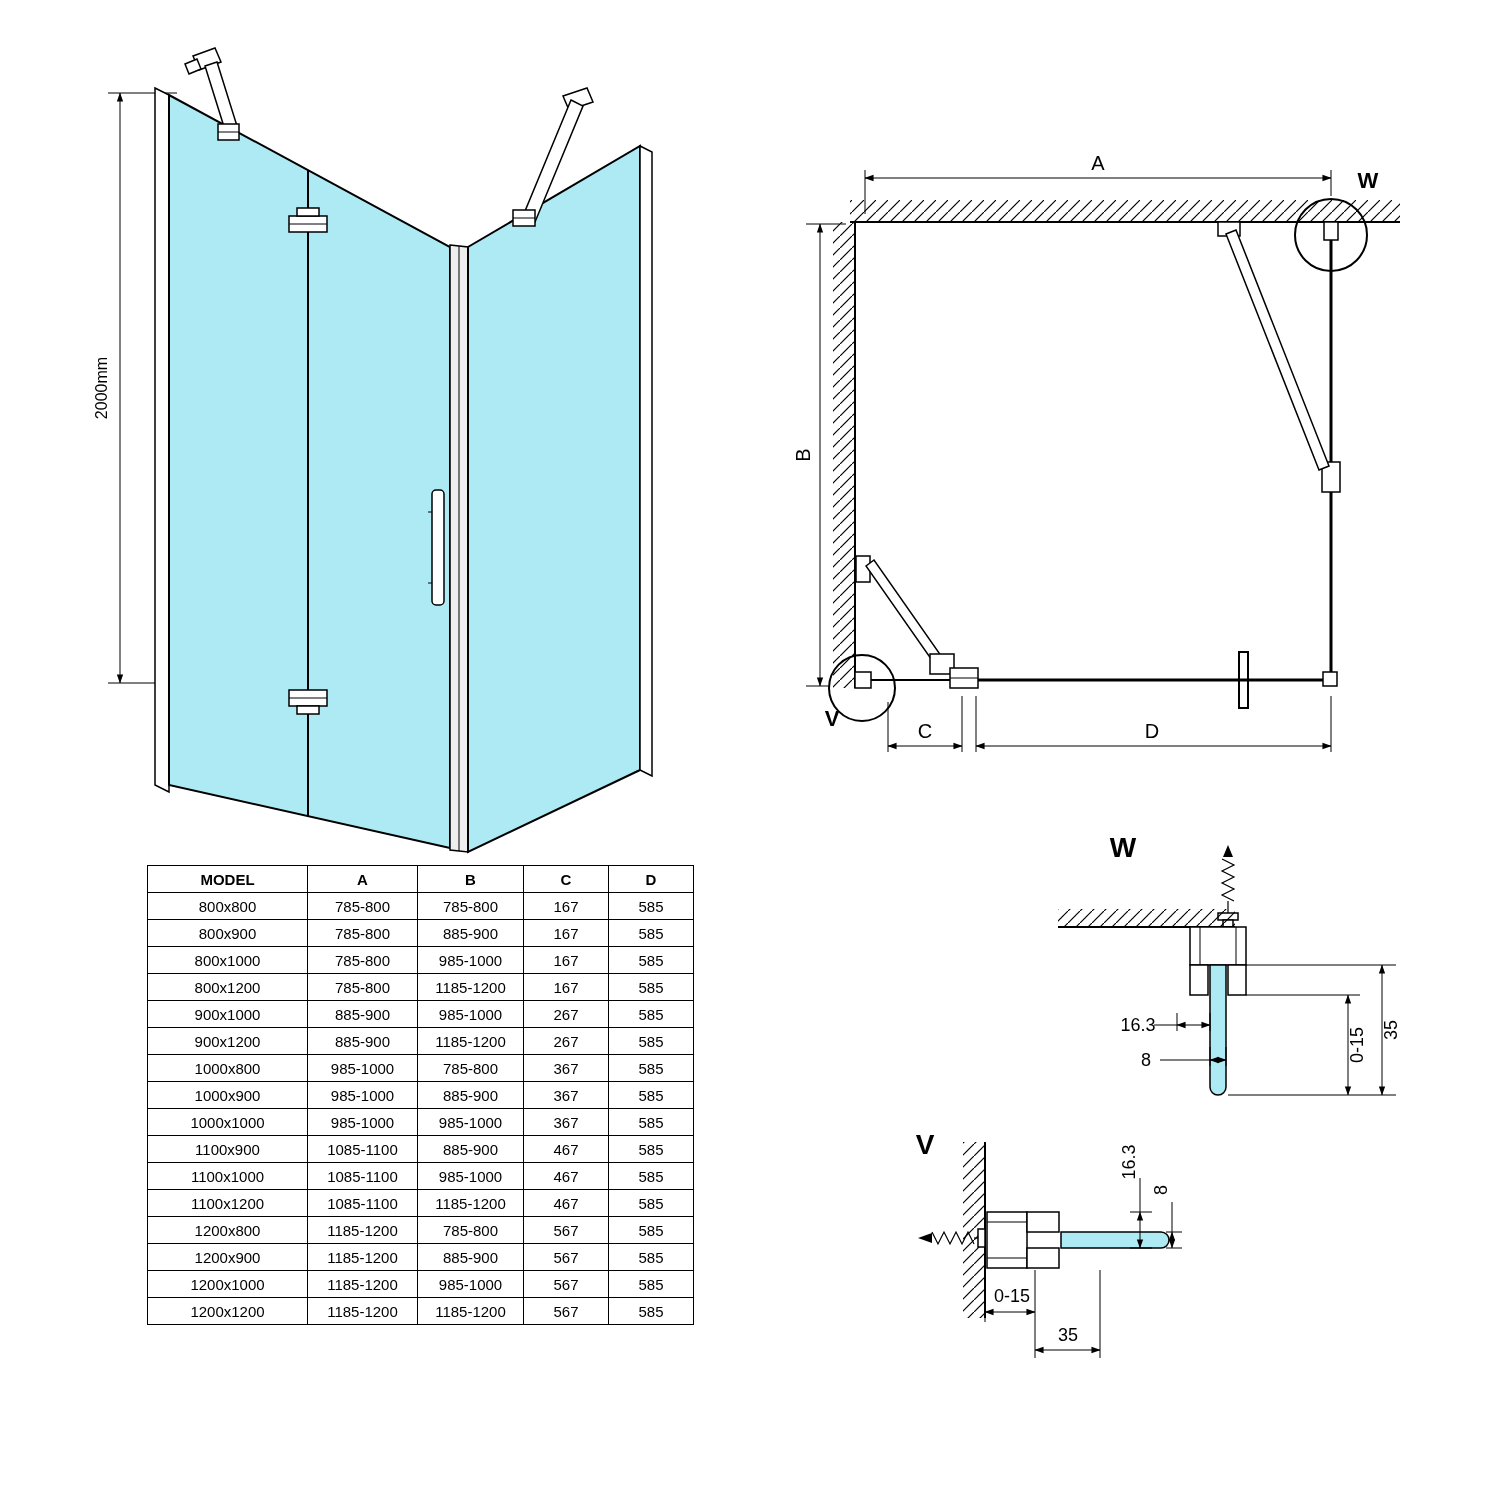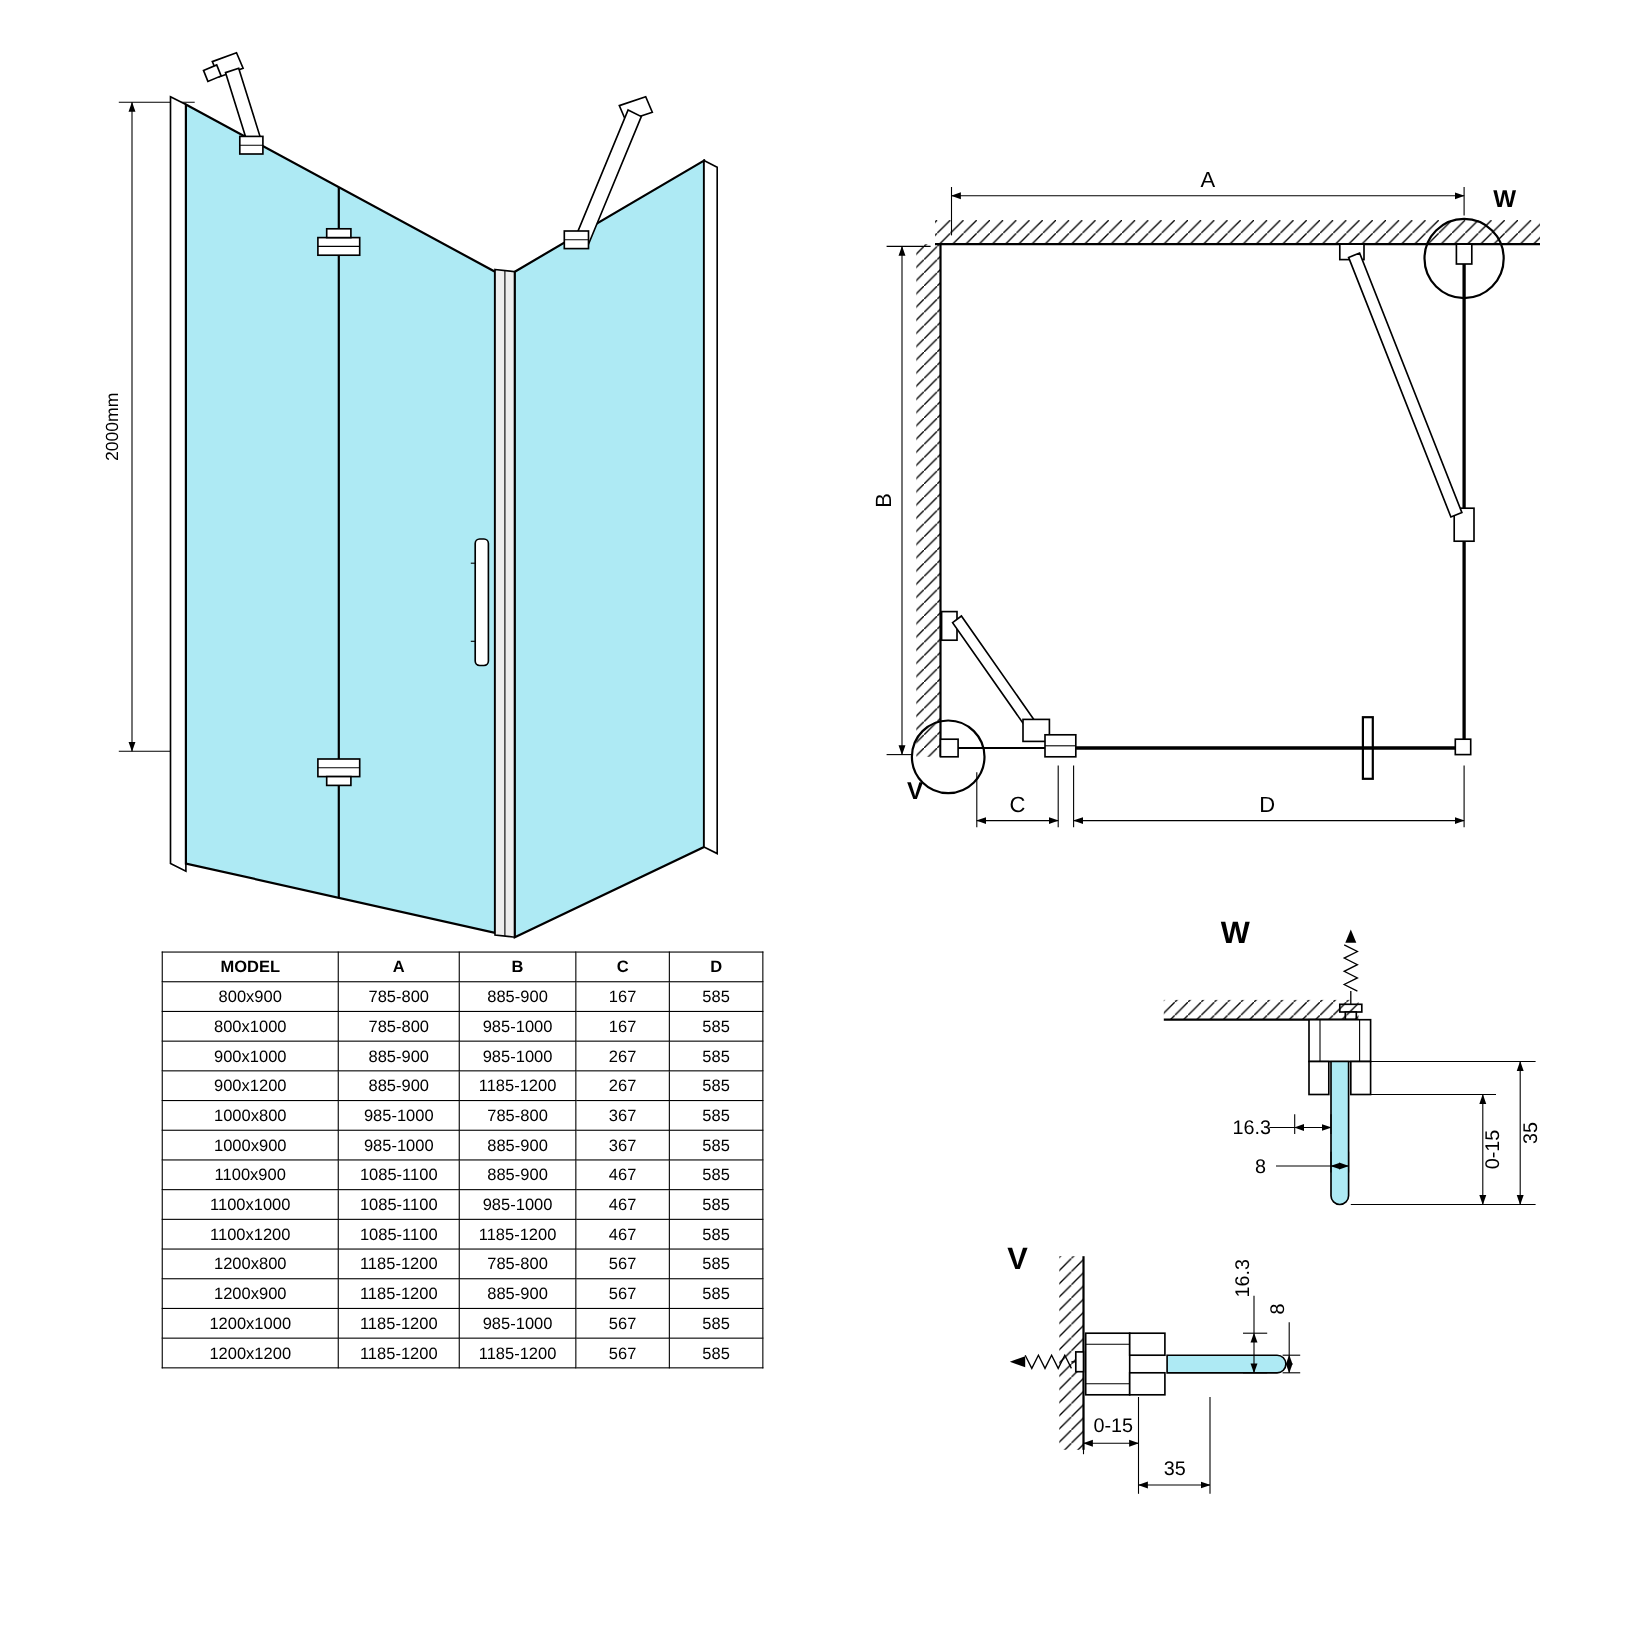--- a/index.html
+++ b/index.html
@@ -315,34 +315,48 @@
         <tr>
             <th>MODEL</th>
             <th>A</th>
             <th>B</th>
             <th>C</th>
             <th>D</th>
           </tr>
       </thead>
       <tbody>
           <tr>
+            <td>800x800</td>
+            <td>785-800</td>
+            <td>785-800</td>
+            <td>167</td>
+            <td>585</td>
+          </tr>
+          <tr>
             <td>800x900</td>
             <td>785-800</td>
             <td>885-900</td>
             <td>167</td>
             <td>585</td>
           </tr>
           <tr>
             <td>800x1000</td>
             <td>785-800</td>
             <td>985-1000</td>
             <td>167</td>
             <td>585</td>
           </tr>
           <tr>
+            <td>800x1200</td>
+            <td>785-800</td>
+            <td>1185-1200</td>
+            <td>167</td>
+            <td>585</td>
+          </tr>
+          <tr>
             <td>900x1000</td>
             <td>885-900</td>
             <td>985-1000</td>
             <td>267</td>
             <td>585</td>
           </tr>
           <tr>
             <td>900x1200</td>
             <td>885-900</td>
             <td>1185-1200</td>
@@ -353,20 +367,27 @@
             <td>1000x800</td>
             <td>985-1000</td>
             <td>785-800</td>
             <td>367</td>
             <td>585</td>
           </tr>
           <tr>
             <td>1000x900</td>
             <td>985-1000</td>
             <td>885-900</td>
+            <td>367</td>
+            <td>585</td>
+          </tr>
+          <tr>
+            <td>1000x1000</td>
+            <td>985-1000</td>
+            <td>985-1000</td>
             <td>367</td>
             <td>585</td>
           </tr>
           <tr>
             <td>1100x900</td>
             <td>1085-1100</td>
             <td>885-900</td>
             <td>467</td>
             <td>585</td>
           </tr>

